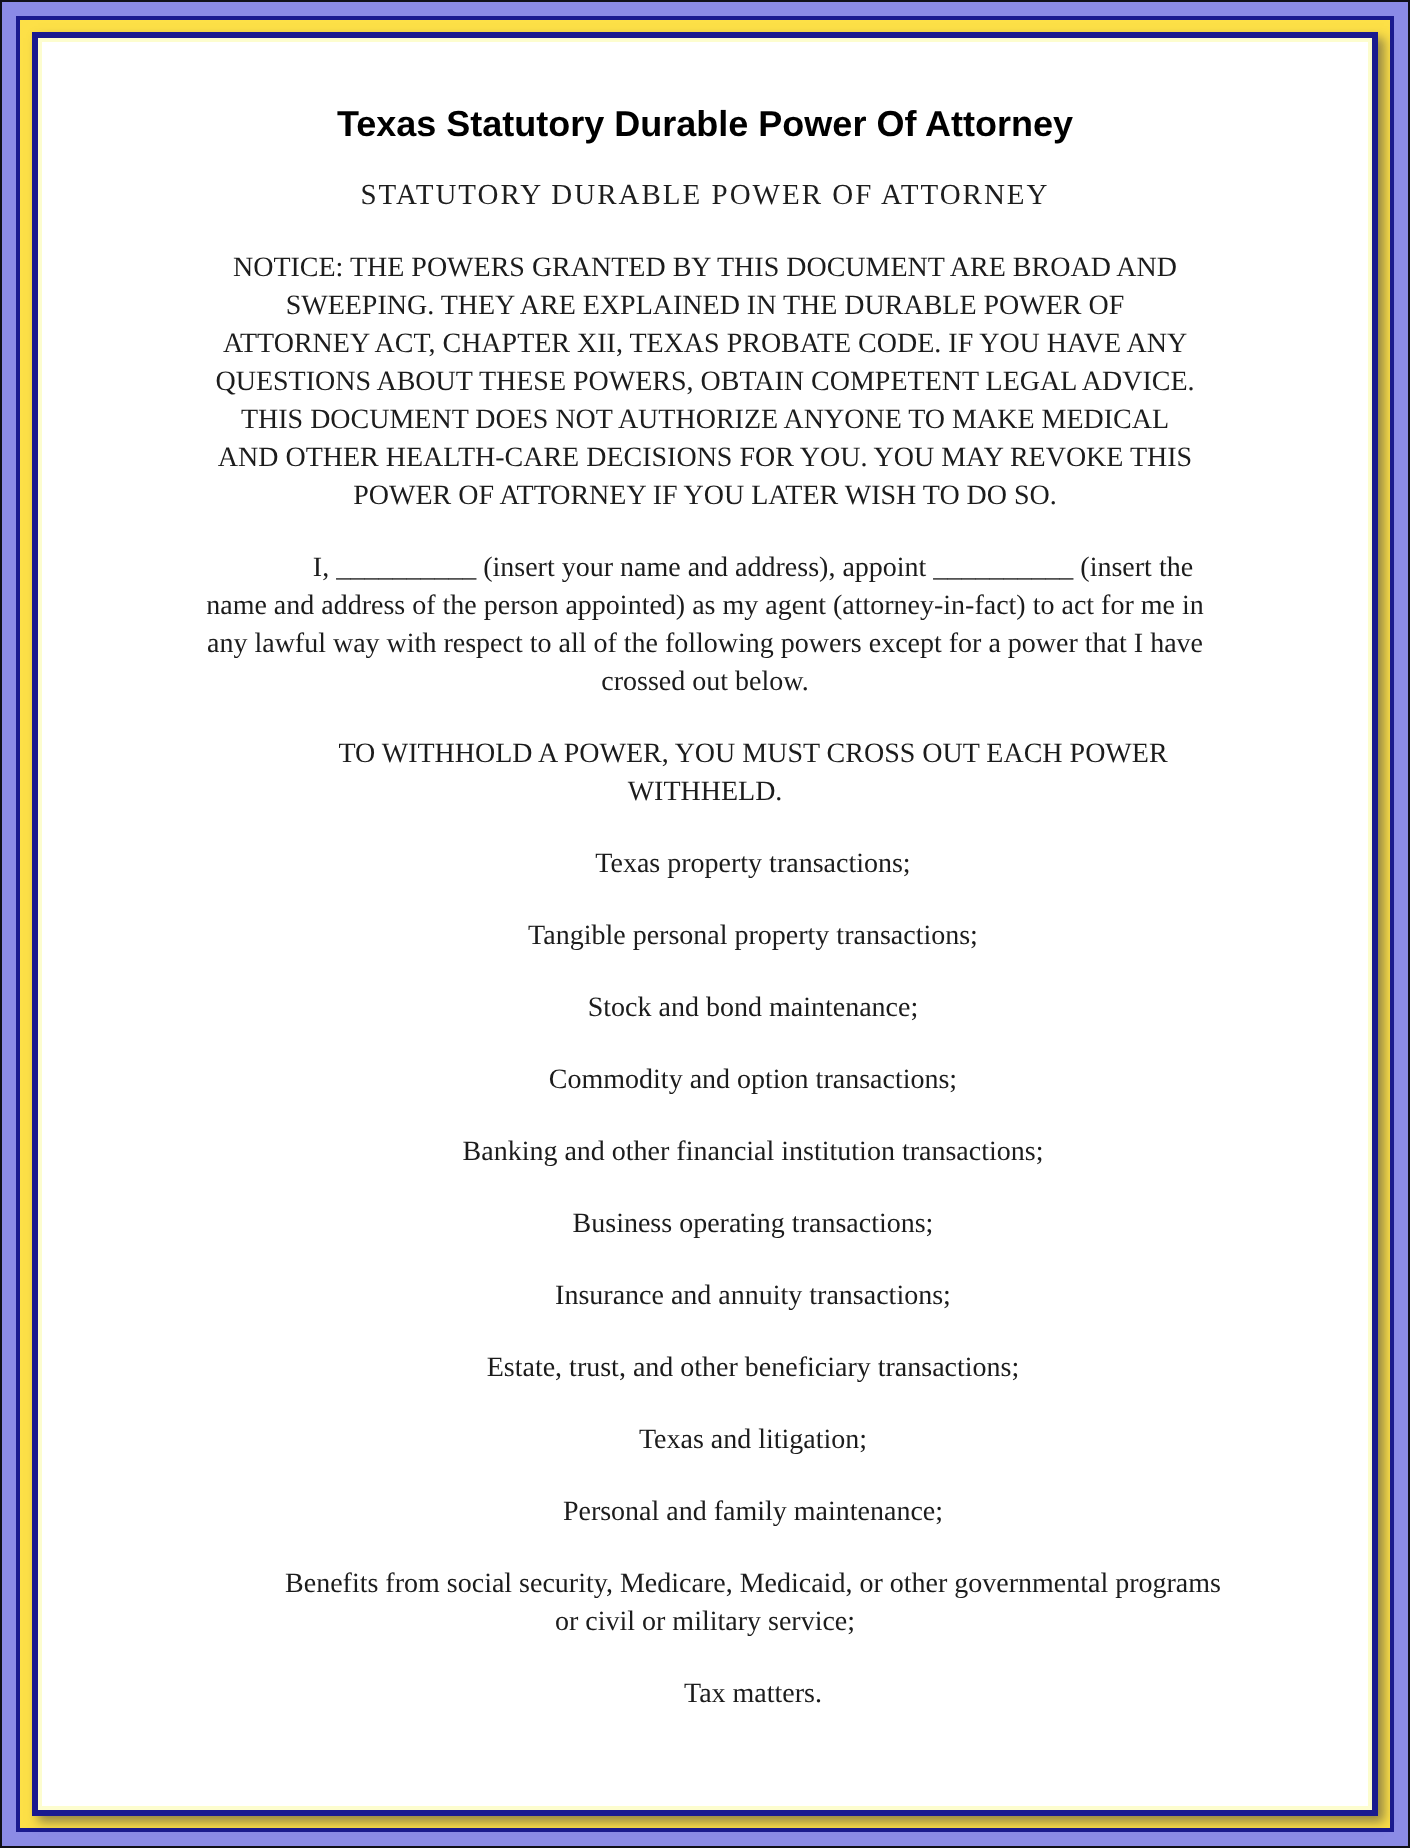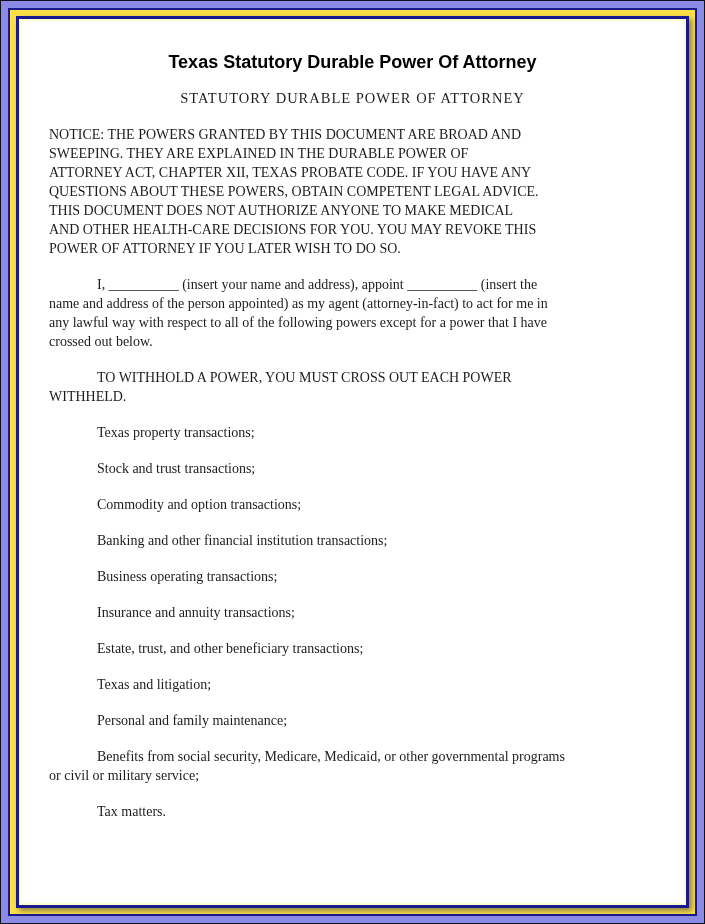--- a/index.html
+++ b/index.html
@@ -54,20 +54,21 @@
     text-align: center;
     color: #1e1e1e;
   }
   p.body-para {
     margin: 17px 0 0 0;
     font-family: "Liberation Serif", serif;
     font-size: 14px;
     line-height: 19px;
     color: #1c1c1c;
     white-space: pre-line;
+    text-align: center;
   }
   p.indent { text-indent: 48px; }
 </style>
 </head>
 <body>
 
 <div class="page">
   <div class="mid-frame">
     <div class="inner-frame">
       <div class="content">
@@ -80,21 +81,22 @@
 THIS DOCUMENT DOES NOT AUTHORIZE ANYONE TO MAKE MEDICAL
 AND OTHER HEALTH-CARE DECISIONS FOR YOU. YOU MAY REVOKE THIS
 POWER OF ATTORNEY IF YOU LATER WISH TO DO SO.</p>
         <p class="body-para indent">I, __________ (insert your name and address), appoint __________ (insert the
 name and address of the person appointed) as my agent (attorney-in-fact) to act for me in
 any lawful way with respect to all of the following powers except for a power that I have
 crossed out below.</p>
         <p class="body-para indent">TO WITHHOLD A POWER, YOU MUST CROSS OUT EACH POWER
 WITHHELD.</p>
         <p class="body-para indent">Texas property transactions;</p>
-        <p class="body-para indent">Stock and trust transactions;</p>
+        <p class="body-para indent">Tangible personal property transactions;</p>
+        <p class="body-para indent">Stock and bond maintenance;</p>
         <p class="body-para indent">Commodity and option transactions;</p>
         <p class="body-para indent">Banking and other financial institution transactions;</p>
         <p class="body-para indent">Business operating transactions;</p>
         <p class="body-para indent">Insurance and annuity transactions;</p>
         <p class="body-para indent">Estate, trust, and other beneficiary transactions;</p>
         <p class="body-para indent">Texas and litigation;</p>
         <p class="body-para indent">Personal and family maintenance;</p>
         <p class="body-para indent">Benefits from social security, Medicare, Medicaid, or other governmental programs
 or civil or military service;</p>
         <p class="body-para indent">Tax matters.</p>

